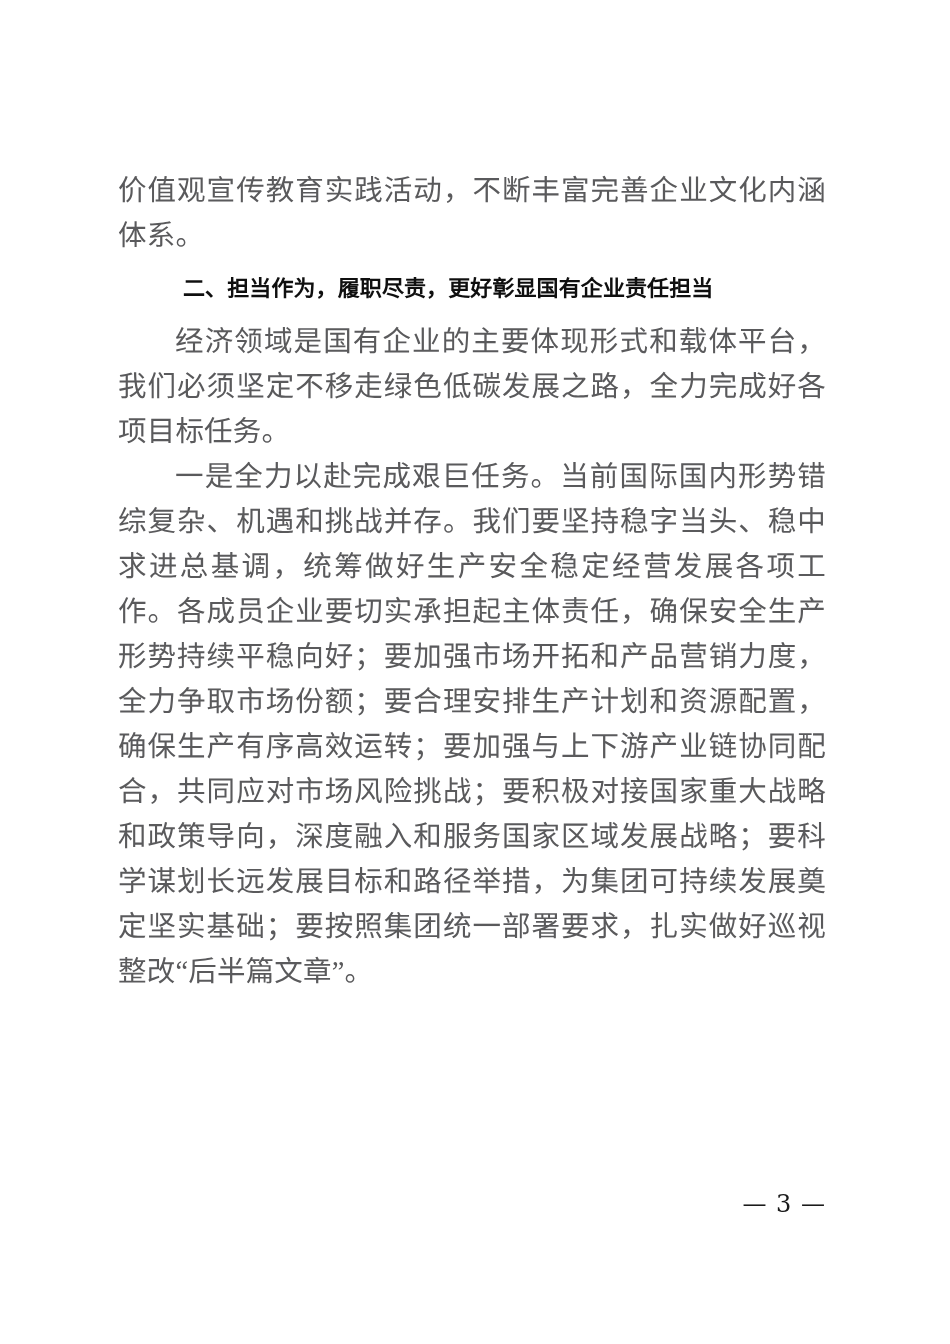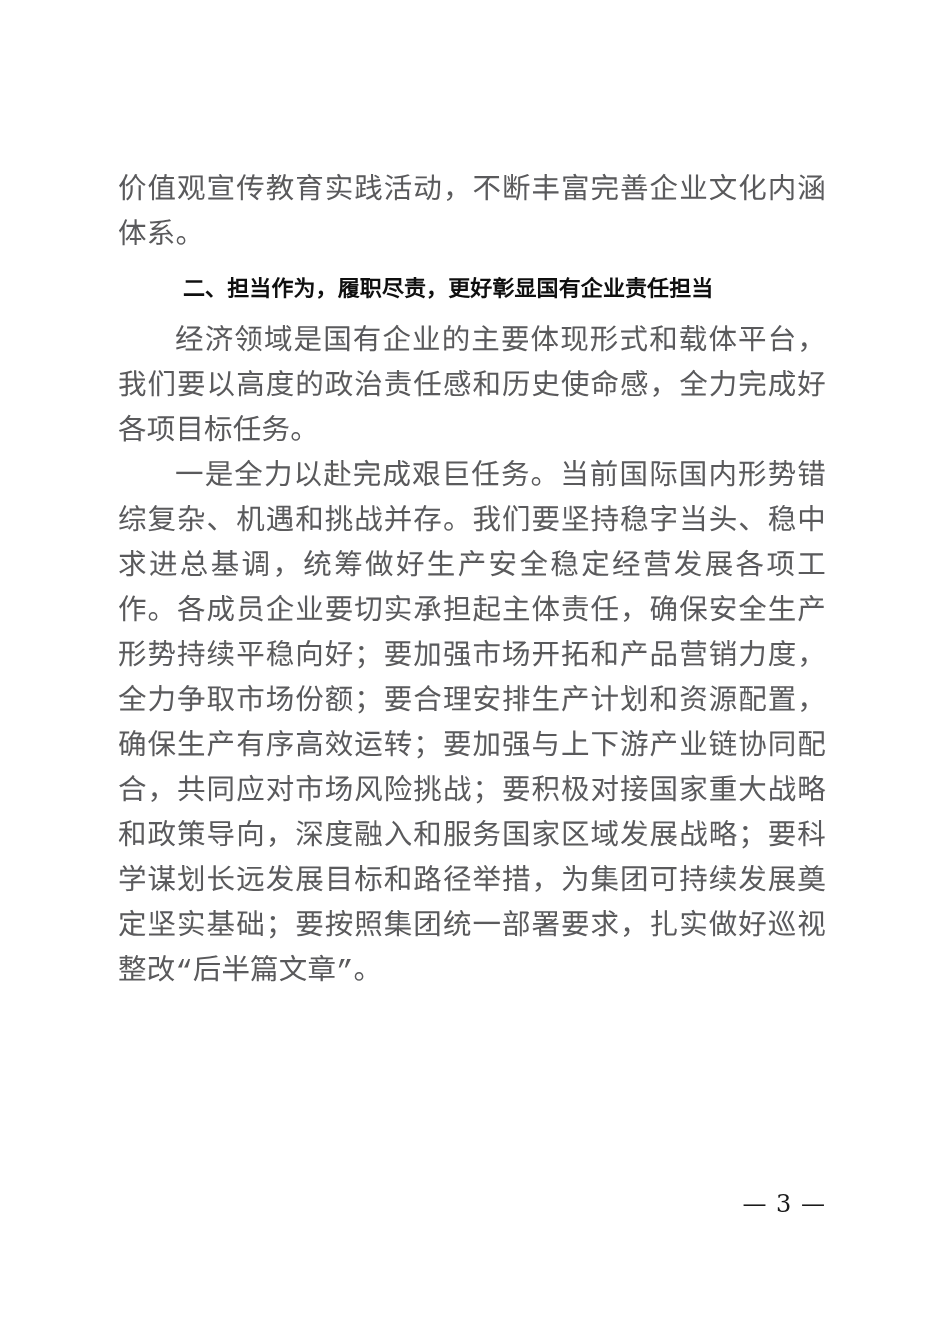--- a/index.html
+++ b/index.html
@@ -20,21 +20,21 @@
 
   .text-column {
     position: absolute;
     left: 118px;
     top: 168px;
     width: 708px;
   }
 
   
   .para {
-    font-family: Liberation Mono, monospace;
+    font-family: Liberation Serif, serif;
     font-size: 28.5px;
     line-height: 45px;
     color: #5a5a5c;
     text-align: justify;
     text-justify: inter-character;
     text-align-last: left;
     letter-spacing: 0.2px;
     margin: 0;
     font-weight: 400;
     word-break: break-all;
@@ -78,21 +78,21 @@
 <body>
 
 <div class="page">
 
   <div class="text-column">
 
     <p class="para continued">价值观宣传教育实践活动，不断丰富完善企业文化内涵体系。</p>
 
     <h2 class="heading">二、担当作为，履职尽责，更好彰显国有企业责任担当</h2>
 
-    <p class="para indent">经济领域是国有企业的主要体现形式和载体平台，我们要以高度的政治责任感和历史使命感，全力完成好各项目标任务。</p>
+    <p class="para indent">经济领域是国有企业的主要体现形式和载体平台，我们必须坚定不移走绿色低碳发展之路，全力完成好各项目标任务。</p>
 
     <p class="para indent">一是全力以赴完成艰巨任务。当前国际国内形势错综复杂、机遇和挑战并存。我们要坚持稳字当头、稳中求进总基调，统筹做好生产安全稳定经营发展各项工作。各成员企业要切实承担起主体责任，确保安全生产形势持续平稳向好；要加强市场开拓和产品营销力度，全力争取市场份额；要合理安排生产计划和资源配置，确保生产有序高效运转；要加强与上下游产业链协同配合，共同应对市场风险挑战；要积极对接国家重大战略和政策导向，深度融入和服务国家区域发展战略；要科学谋划长远发展目标和路径举措，为集团可持续发展奠定坚实基础；要按照集团统一部署要求，扎实做好巡视整改“后半篇文章”。</p>
 
 
   </div>
 
   <div class="page-number">— 3 —</div>
 
 </div>
 

